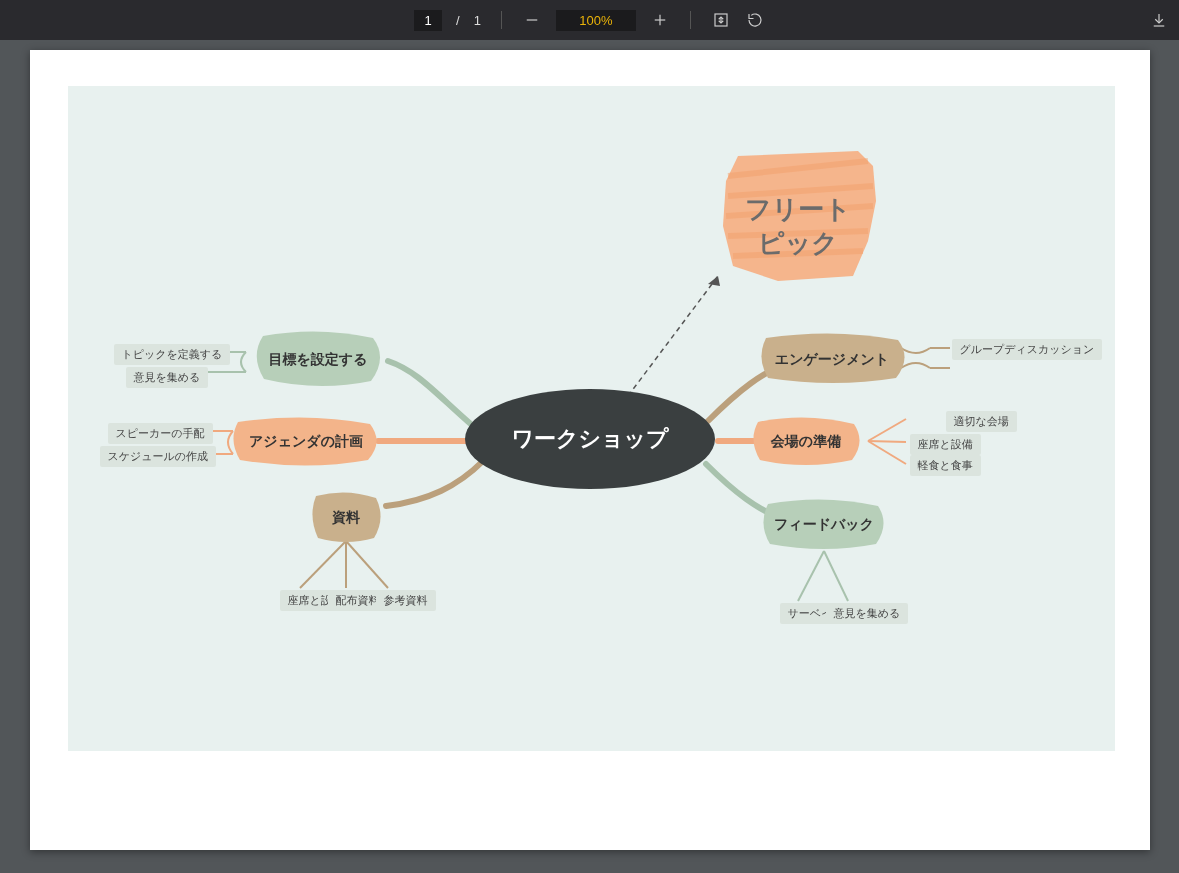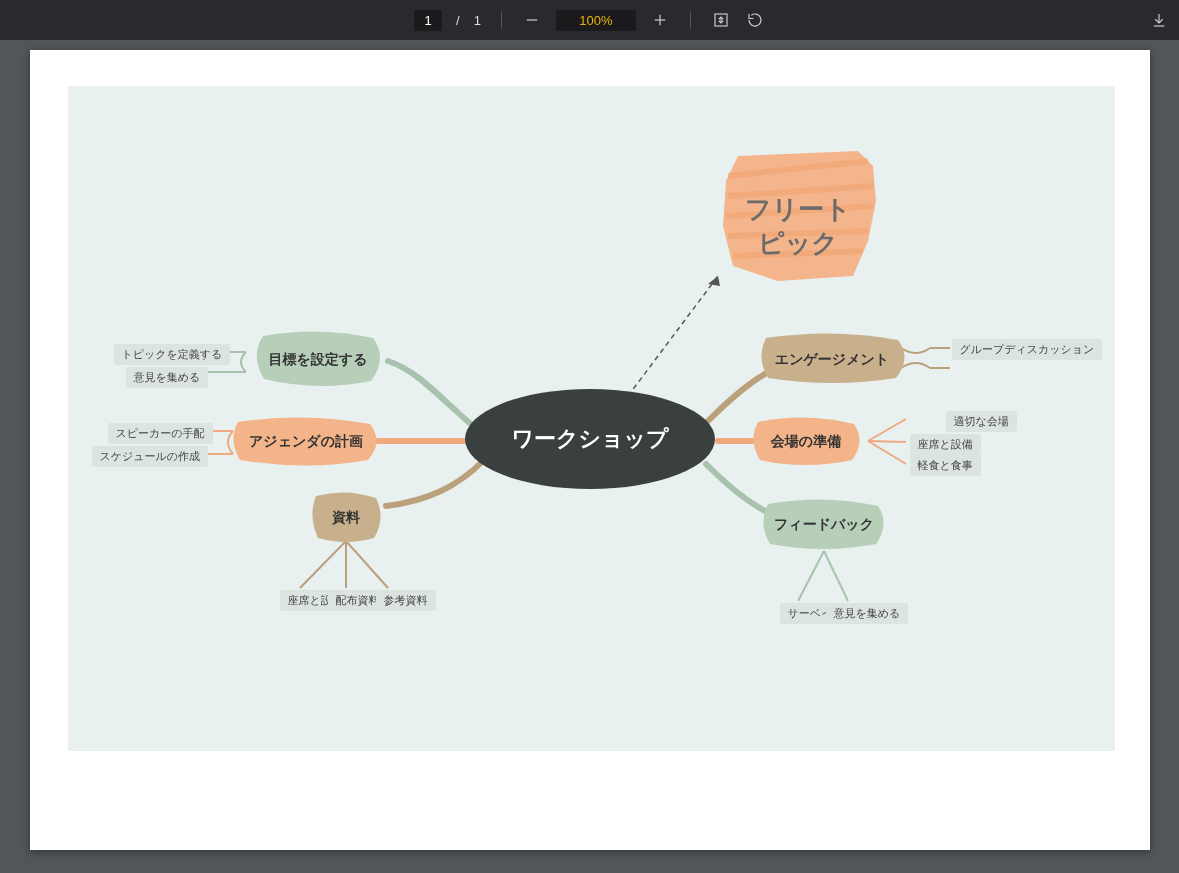--- a/index.html
+++ b/index.html
@@ -136,21 +136,21 @@
           <text x="278" y="436" text-anchor="middle" fill="#333" font-size="14" font-weight="700">資料</text>
           <text x="764" y="278" text-anchor="middle" fill="#333" font-size="14" font-weight="700">エンゲージメント</text>
           <text x="738" y="360" text-anchor="middle" fill="#333" font-size="14" font-weight="700">会場の準備</text>
           <text x="756" y="443" text-anchor="middle" fill="#333" font-size="14" font-weight="700">フィードバック</text>
         </svg>
 
         <div class="pill" style="left:46px;top:258px">トピックを定義する</div>
         <div class="pill" style="left:58px;top:281px">意見を集める</div>
 
         <div class="pill" style="left:40px;top:337px">スピーカーの手配</div>
-        <div class="pill" style="left:24px;top:360px">スケジュールの作成</div>
+        <div class="pill" style="left:32px;top:360px">スケジュールの作成</div>
 
         <div class="pill" style="left:212px;top:504px">座席と設備</div>
         <div class="pill" style="left:260px;top:504px">配布資料</div>
         <div class="pill" style="left:308px;top:504px">参考資料</div>
 
         <div class="pill" style="left:884px;top:253px">グループディスカッション</div>
 
         <div class="pill" style="left:878px;top:325px">適切な会場</div>
         <div class="pill" style="left:842px;top:348px">座席と設備</div>
         <div class="pill" style="left:842px;top:369px">軽食と食事</div>

